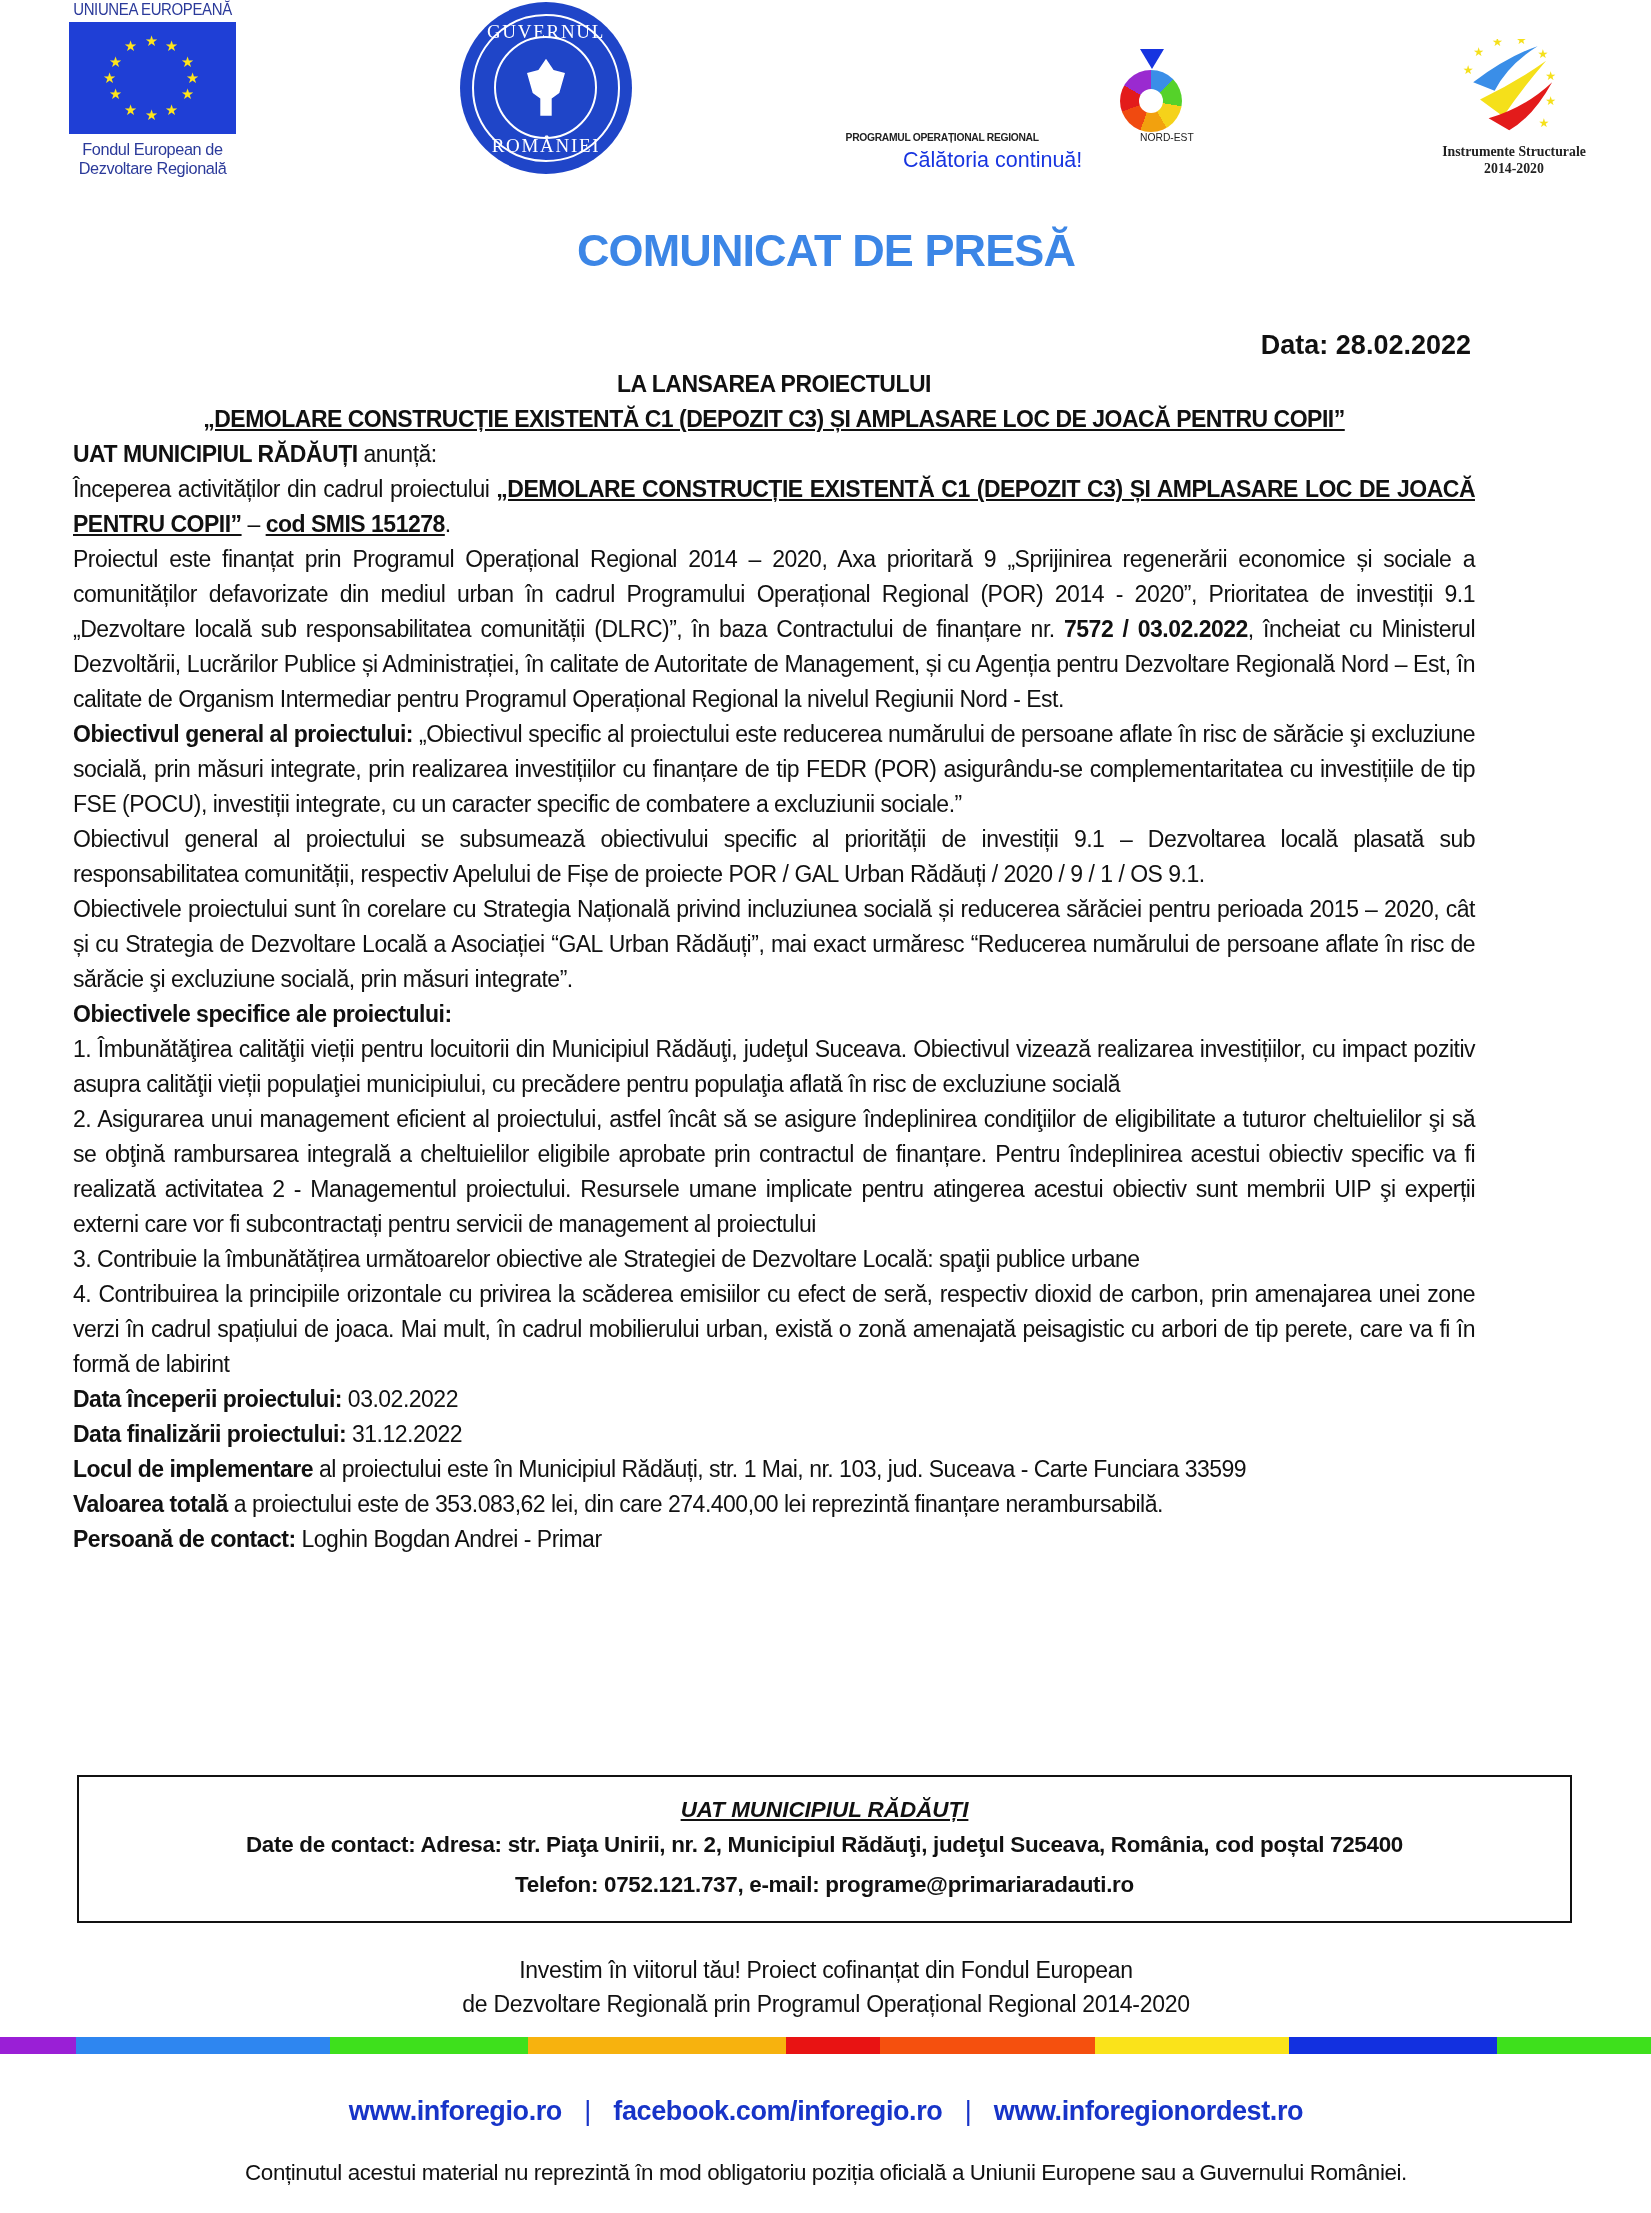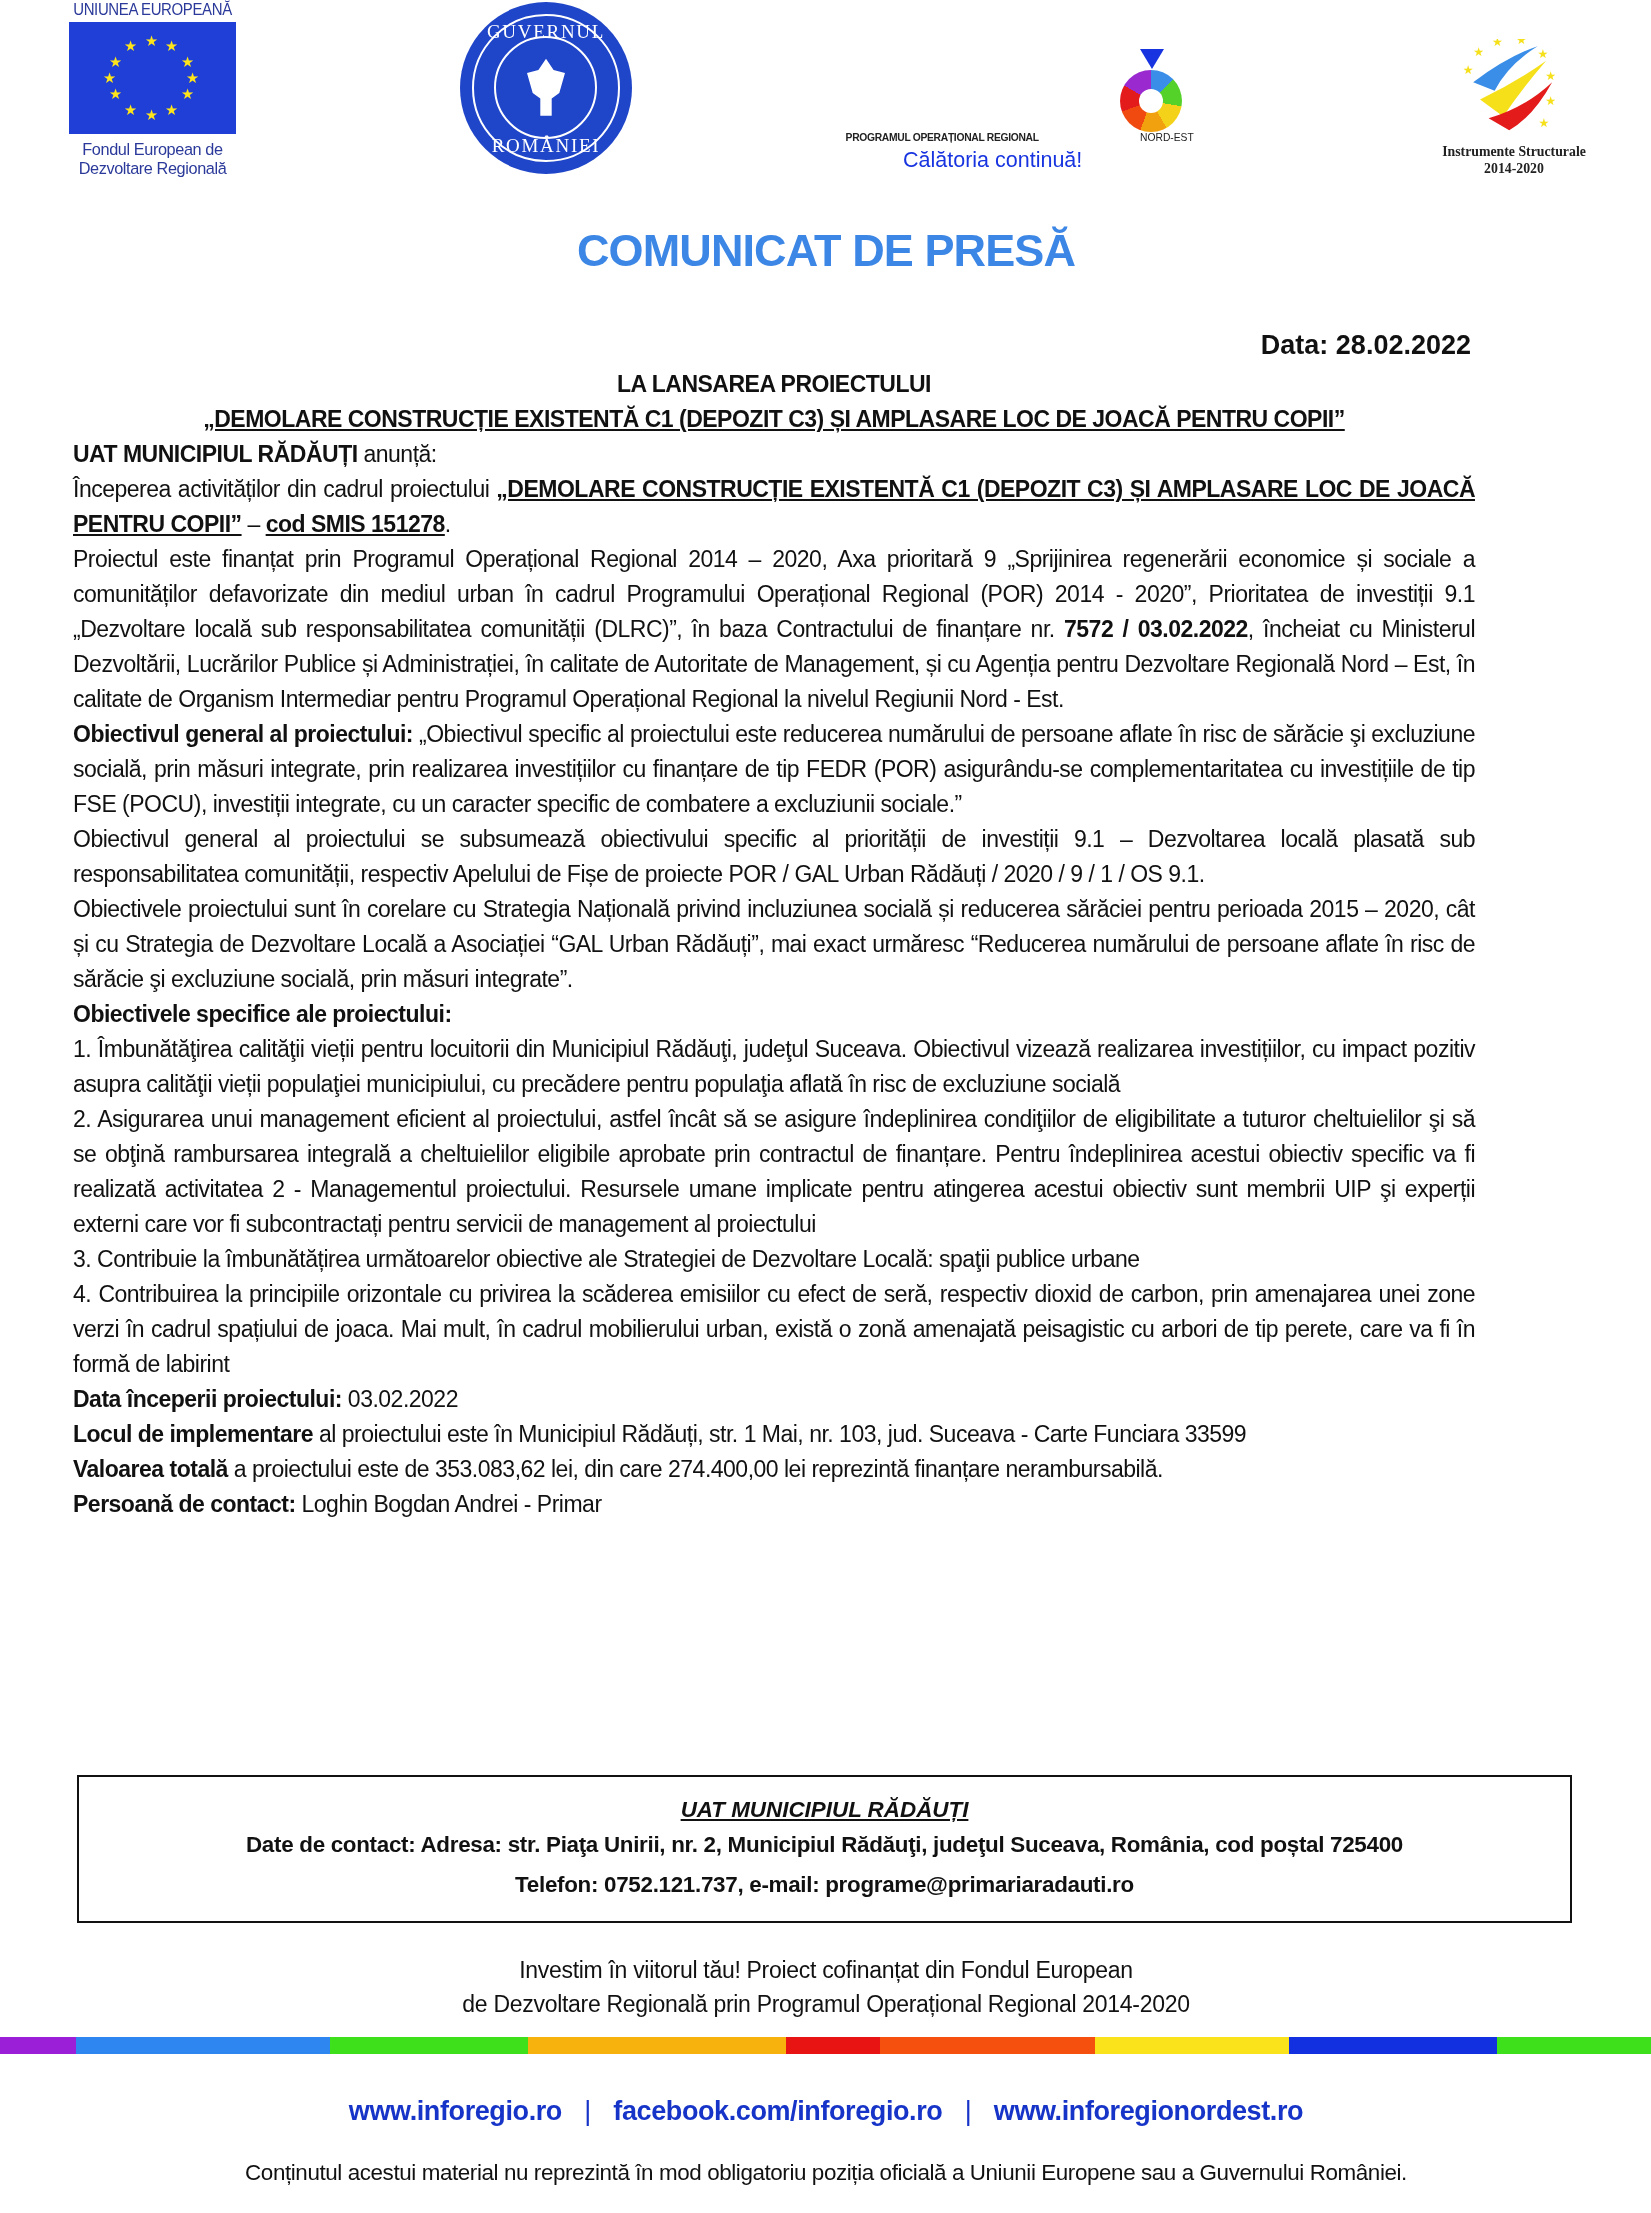--- a/index.html
+++ b/index.html
@@ -119,20 +119,21 @@
   <p><span>Proiectul este finanțat prin Programul Operațional Regional 2014 – 2020, Axa prioritară 9 „Sprijinirea regenerării economice și sociale a comunităților defavorizate din mediul urban în cadrul Programului Operațional Regional (POR) 2014 - 2020”, Prioritatea de investiții 9.1 „Dezvoltare locală sub responsabilitatea comunității (DLRC)”, în baza Contractului de finanțare nr. </span><span class="b">7572 / 03.02.2022</span><span>, încheiat cu Ministerul Dezvoltării, Lucrărilor Publice și Administrației, în calitate de Autoritate de Management, și cu Agenția pentru Dezvoltare Regională Nord – Est, în calitate de Organism Intermediar pentru Programul Operațional Regional la nivelul Regiunii Nord - Est.</span></p>
   <p><span class="b">Obiectivul general al proiectului:</span><span> „Obiectivul specific al proiectului este reducerea numărului de persoane aflate în risc de sărăcie şi excluziune socială, prin măsuri integrate, prin realizarea investițiilor cu finanțare de tip FEDR (POR) asigurându-se complementaritatea cu investițiile de tip FSE (POCU), investiții integrate, cu un caracter specific de combatere a excluziunii sociale.”</span></p>
   <p>Obiectivul general al proiectului se subsumează obiectivului specific al priorității de investiții 9.1 – Dezvoltarea locală plasată sub responsabilitatea comunității, respectiv Apelului de Fișe de proiecte POR / GAL Urban Rădăuți / 2020 / 9 / 1 / OS 9.1.</p>
   <p>Obiectivele proiectului sunt în corelare cu Strategia Națională privind incluziunea socială și reducerea sărăciei pentru perioada 2015 – 2020, cât și cu Strategia de Dezvoltare Locală a Asociației “GAL Urban Rădăuți”, mai exact urmăresc “Reducerea numărului de persoane aflate în risc de sărăcie şi excluziune socială, prin măsuri integrate”.</p>
   <p class="b">Obiectivele specifice ale proiectului:</p>
   <p>1. Îmbunătăţirea calităţii vieții pentru locuitorii din Municipiul Rădăuţi, judeţul Suceava. Obiectivul vizează realizarea investițiilor, cu impact pozitiv asupra calităţii vieții populaţiei municipiului, cu precădere pentru populaţia aflată în risc de excluziune socială</p>
   <p>2. Asigurarea unui management eficient al proiectului, astfel încât să se asigure îndeplinirea condiţiilor de eligibilitate a tuturor cheltuielilor şi să se obţină rambursarea integrală a cheltuielilor eligibile aprobate prin contractul de finanțare. Pentru îndeplinirea acestui obiectiv specific va fi realizată activitatea 2 - Managementul proiectului. Resursele umane implicate pentru atingerea acestui obiectiv sunt membrii UIP şi experții externi care vor fi subcontractați pentru servicii de management al proiectului</p>
   <p>3. Contribuie la îmbunătățirea următoarelor obiective ale Strategiei de Dezvoltare Locală: spaţii publice urbane</p>
   <p>4. Contribuirea la principiile orizontale cu privirea la scăderea emisiilor cu efect de seră, respectiv dioxid de carbon, prin amenajarea unei zone verzi în cadrul spațiului de joaca. Mai mult, în cadrul mobilierului urban, există o zonă amenajată peisagistic cu arbori de tip perete, care va fi în formă de labirint</p>
   <p><span class="b">Data începerii proiectului:</span><span> 03.02.2022</span></p>
+  <p><span class="b">Data finalizării proiectului:</span><span> 31.12.2022</span></p>
   <p><span class="b">Locul de implementare</span><span> al proiectului este în Municipiul Rădăuți, str. 1 Mai, nr. 103, jud. Suceava - Carte Funciara 33599</span></p>
   <p><span class="b">Valoarea totală</span><span> a proiectului este de 353.083,62 lei, din care 274.400,00 lei reprezintă finanțare nerambursabilă.</span></p>
   <p><span class="b">Persoană de contact:</span><span> Loghin Bogdan Andrei - Primar</span></p>
 </div>
 
 <div class="abs box">
   <div class="l1">UAT MUNICIPIUL RĂDĂUȚI</div>
   <div class="l2">Date de contact:  Adresa: str. Piaţa Unirii, nr. 2, Municipiul Rădăuţi, judeţul Suceava, România, cod poștal 725400</div>
   <div class="l3">Telefon: 0752.121.737, e-mail: programe@primariaradauti.ro</div>
 </div>

